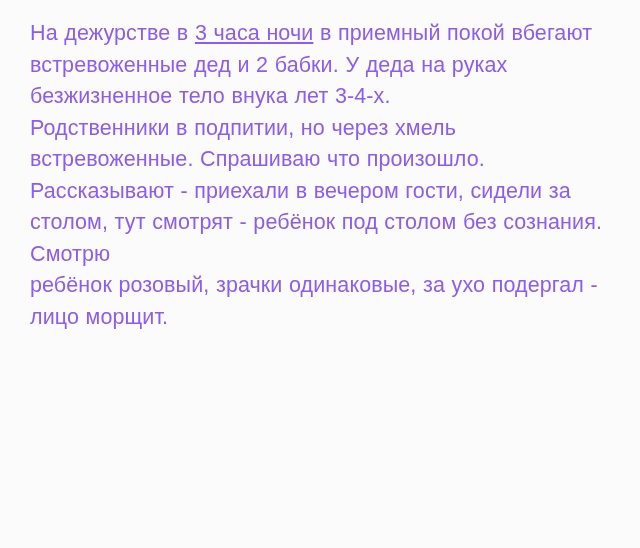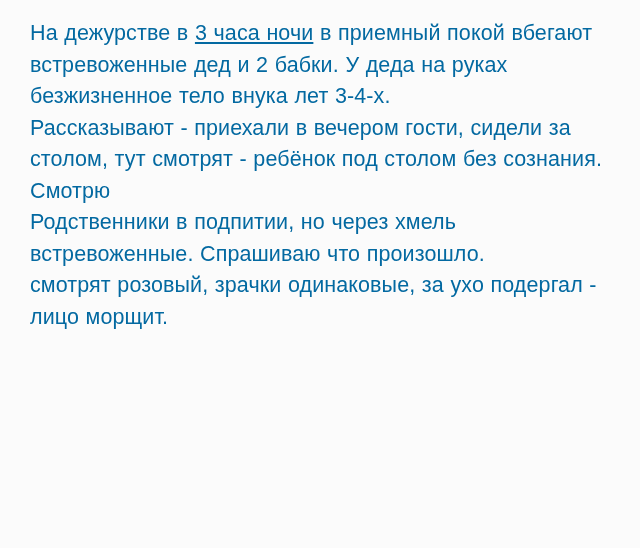--- a/index.html
+++ b/index.html
@@ -17,21 +17,21 @@
     width: 640px;
     height: 548px;
     background: #fbfbfb;
     box-sizing: border-box;
     padding: 18px 34px 10px 30px;
     display: flex;
     flex-direction: column;
     justify-content: flex-start;
   }
   .text-block {
-    color: #0369a1;
+    color: #8b5cf6;
     font-size: 21.5px;
     line-height: 31.5px;
     letter-spacing: 0.1px;
     font-weight: 400;
     text-align: left;
     word-spacing: 0.5px;
   }
   .para {
     margin: 0 0 0 0;
   }
@@ -42,22 +42,22 @@
 </style>
 </head>
 <body>
 
 <div class="page">
   <div class="text-block">
     <p class="para">
       <span>На дежурстве в </span><span class="u">3 часа ночи</span><span> в приемный покой вбегают встревоженные дед и 2 бабки. У деда на руках безжизненное тело внука лет 3-4-х.</span>
     </p>
     <p class="para">
+      <span>Родственники в подпитии, но через хмель встревоженные. Спрашиваю что произошло.</span>
+    </p>
+    <p class="para">
       <span>Рассказывают - приехали в вечером гости, сидели за столом, тут смотрят - ребёнок под столом без сознания. Смотрю</span>
     </p>
     <p class="para">
-      <span>Родственники в подпитии, но через хмель встревоженные. Спрашиваю что произошло.</span>
-    </p>
-    <p class="para">
-      <span>смотрят розовый, зрачки одинаковые, за ухо подергал - лицо морщит.</span>
+      <span>ребёнок розовый, зрачки одинаковые, за ухо подергал - лицо морщит.</span>
     </p>
   </div>
 </div>
 
 </body></html>

